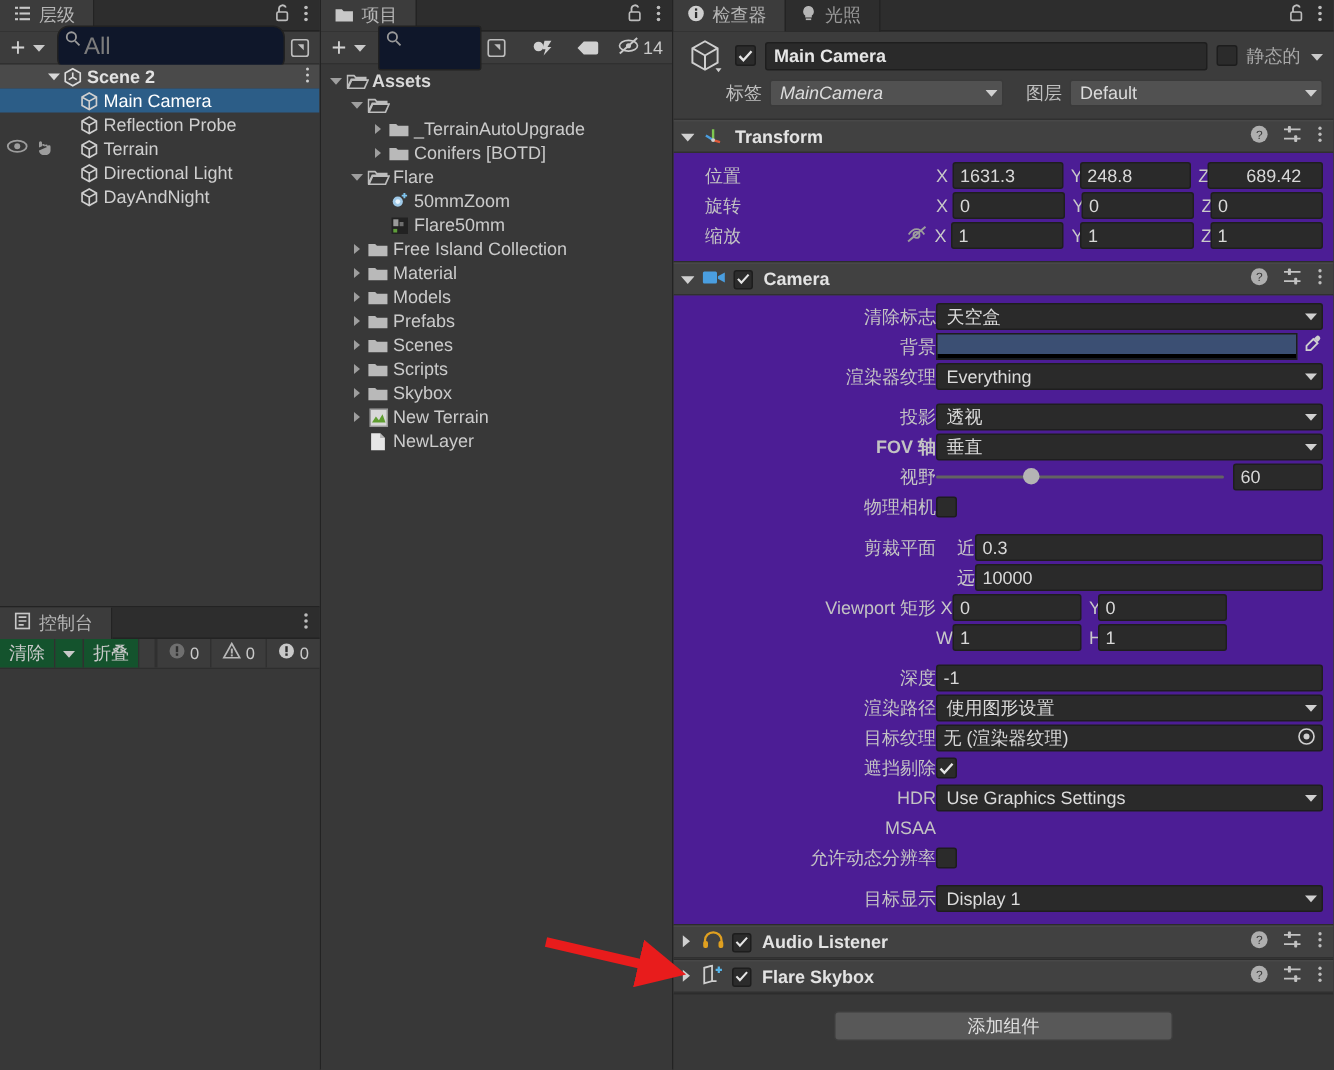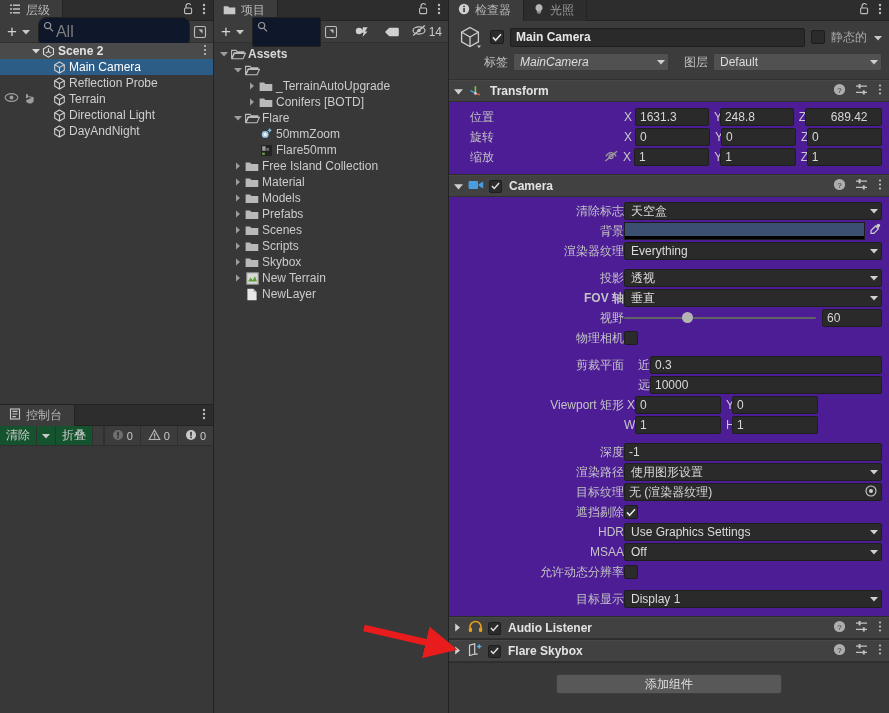--- a/index.html
+++ b/index.html
@@ -1044,26 +1044,20 @@
               <span class="flabel" style="width:168px;">HDR</span>
               <span class="dropdown" style="flex:1;background:#2a2a2a;border-color:#1e1e1e;">
                 <span>Use Graphics Settings</span>
                 <span class="arrow"><svg width="8" height="6" viewBox="0 0 8 6">
                     <path d="M0 1h8L4 5.5z" fill="#d0d0d0"></path>
                   </svg></span>
               </span>
             </div>
             <div class="frow">
               <span class="flabel" style="width:168px;">MSAA</span>
-              <span class="dropdown" style="flex:1;background:#2a2a2a;border-color:#1e1e1e;">
-                <span>Off</span>
-                <span class="arrow"><svg width="8" height="6" viewBox="0 0 8 6">
-                    <path d="M0 1h8L4 5.5z" fill="#d0d0d0"></path>
-                  </svg></span>
-              </span>
             </div>
             <div class="frow">
               <span class="flabel" style="width:168px;">允许动态分辨率</span>
               <span class="tiny-cb"></span>
             </div>
             <div class="spacer-row"></div>
             <div class="frow">
               <span class="flabel" style="width:168px;">目标显示</span>
               <span class="dropdown" style="flex:1;background:#2a2a2a;border-color:#1e1e1e;">
                 <span>Display 1</span>

